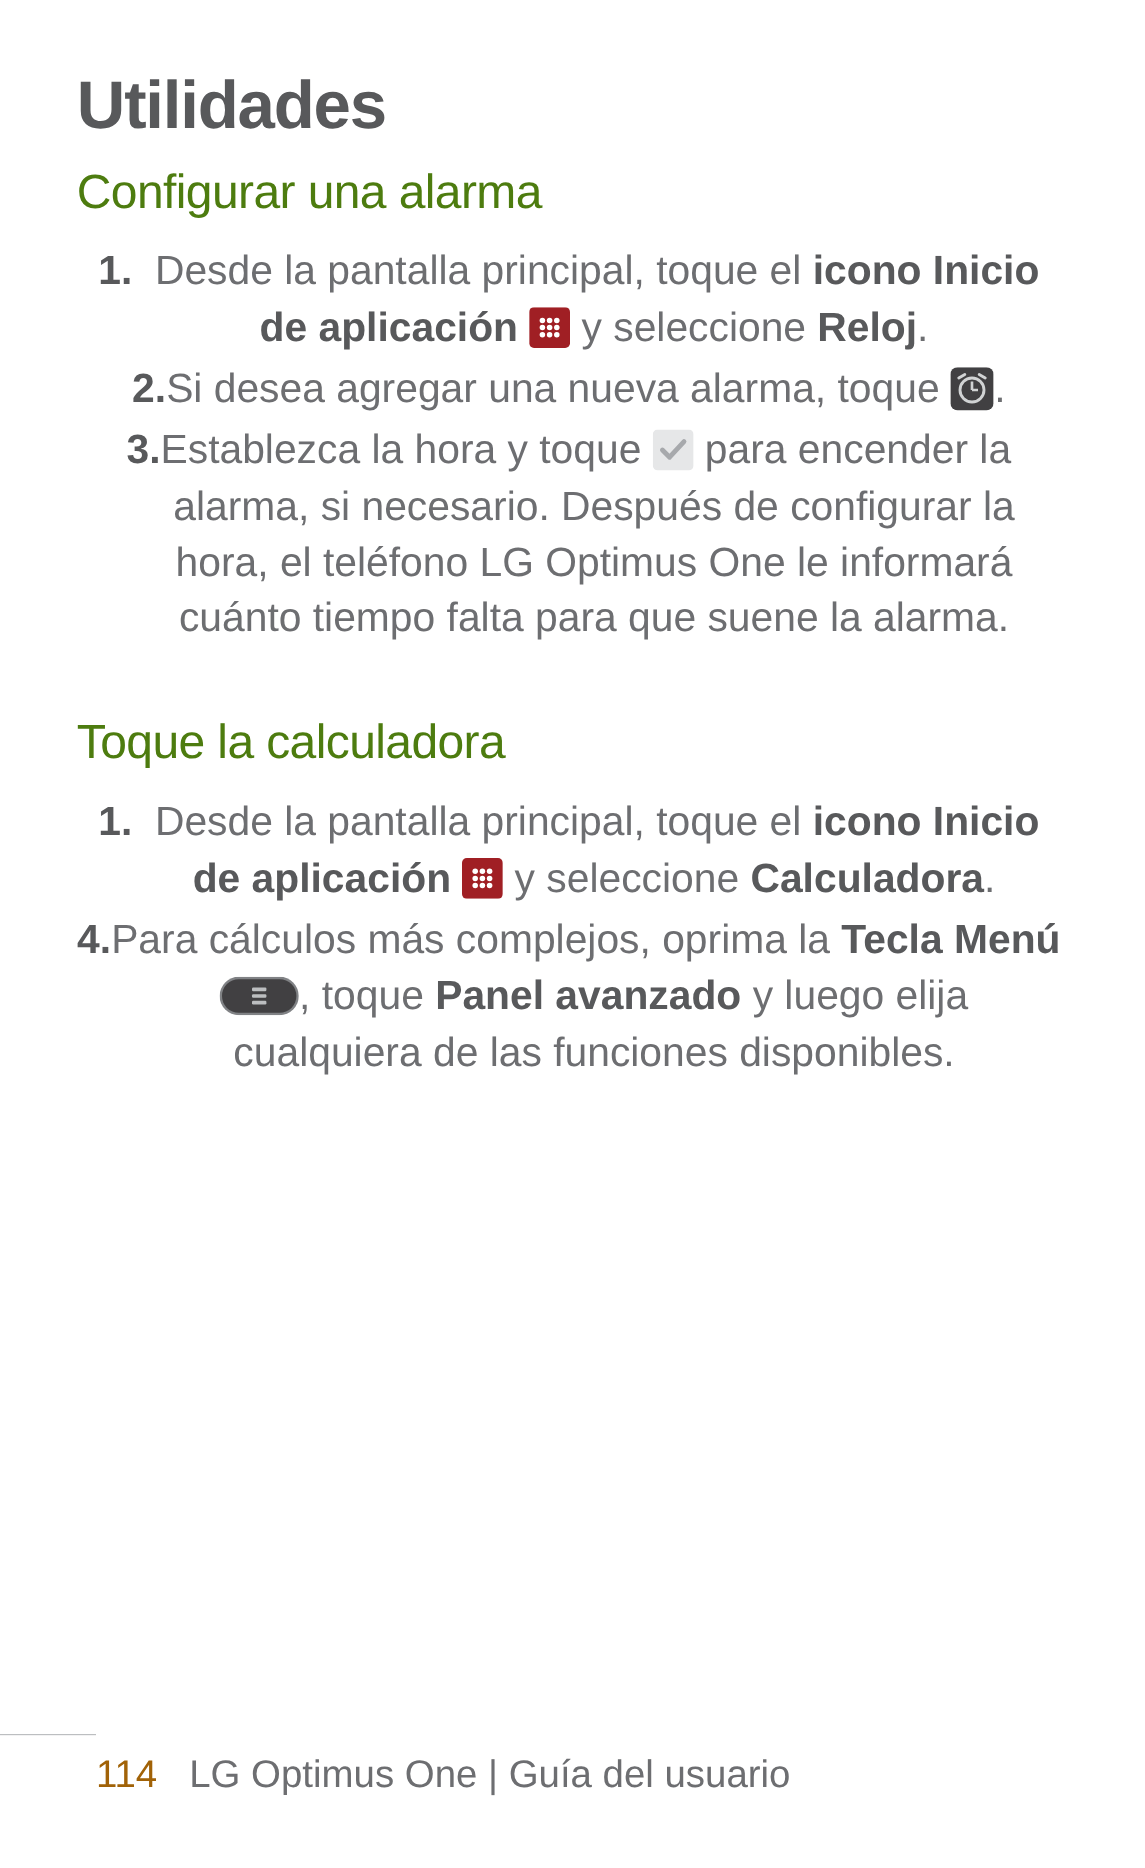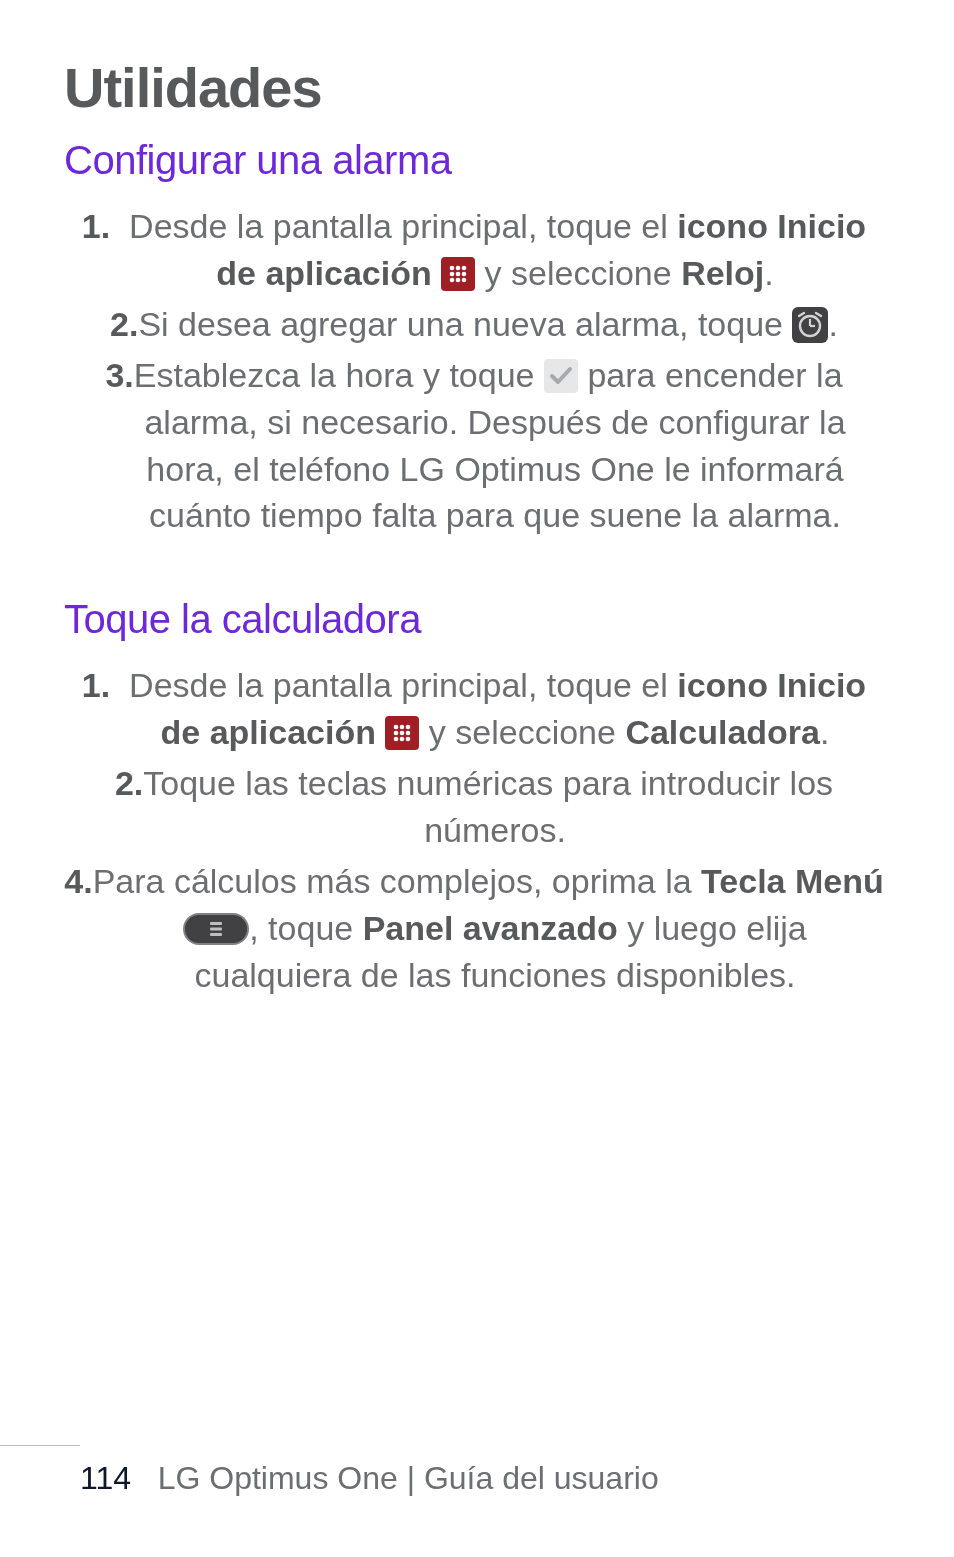--- a/index.html
+++ b/index.html
@@ -20,21 +20,21 @@
   .chapter-title {
     font-size: 56px;
     font-weight: 700;
     color: #58595b;
     letter-spacing: -1px;
     margin: 0 0 18px 0;
   }
   .section-title {
     font-size: 40px;
     font-weight: 400;
-    color: #6d28d9;
+    color: #4d7c0f;
     margin: 0 0 20px 0;
     letter-spacing: -0.5px;
   }
   .section-title.second {
     margin-top: 58px;
   }
   ol {
     list-style: none;
     padding: 0;
     margin: 0;
@@ -78,21 +78,21 @@
     width: 80px;
     margin-bottom: 14px;
   }
   .footer-text {
     font-size: 32px;
     color: #6d6e71;
     padding-left: 80px;
     font-weight: 300;
   }
   .footer-pagenum {
-    color: #0f172a;
+    color: #a16207;
   }
 </style>
 </head>
 <body>
 
 <div class="page">
 
   <h1 class="chapter-title">Utilidades</h1>
 
   <h2 class="section-title">Configurar una alarma</h2>
@@ -137,21 +137,20 @@
             <circle cx="17" cy="11" r="2.3" fill="#fff"></circle>
             <circle cx="23" cy="11" r="2.3" fill="#fff"></circle>
             <circle cx="11" cy="17" r="2.3" fill="#fff"></circle>
             <circle cx="17" cy="17" r="2.3" fill="#fff"></circle>
             <circle cx="23" cy="17" r="2.3" fill="#fff"></circle>
             <circle cx="11" cy="23" r="2.3" fill="#fff"></circle>
             <circle cx="17" cy="23" r="2.3" fill="#fff"></circle>
             <circle cx="23" cy="23" r="2.3" fill="#fff"></circle>
           </svg></span><span> y seleccione </span><b>Calculadora</b><span>.</span></li>
 
-    <li><span class="num">2.</span><span>Toque las teclas numéricas para introducir los números.</span></li>
 
 
     <li><span class="num">4.</span><span>Para cálculos más complejos, oprima la </span><b>Tecla Menú</b> <span class="icon"><svg width="66" height="32">
             <rect x="0" y="0" width="66" height="32" rx="16" fill="#808285"></rect>
             <rect x="2" y="2" width="62" height="28" rx="14" fill="#414042"></rect>
             <rect x="27" y="9" width="12" height="3" rx="1" fill="#bcbec0"></rect>
             <rect x="27" y="14.5" width="12" height="3" rx="1" fill="#bcbec0"></rect>
             <rect x="27" y="20" width="12" height="3" rx="1" fill="#bcbec0"></rect>
           </svg></span><span>, toque </span><b>Panel avanzado</b><span> y luego elija cualquiera de las funciones disponibles.</span></li>
   </ol>

